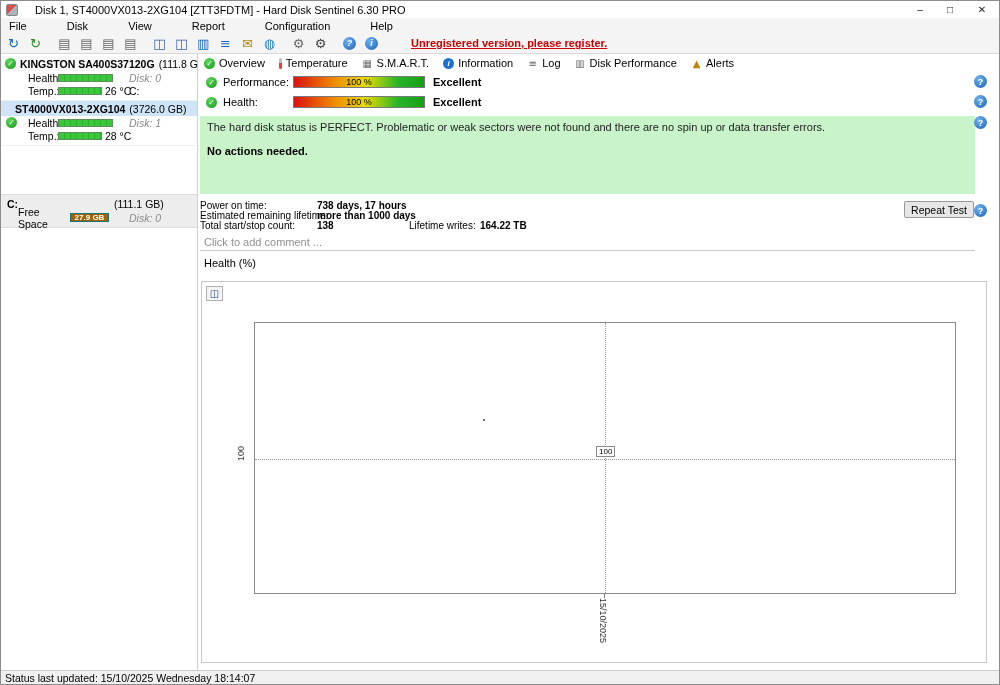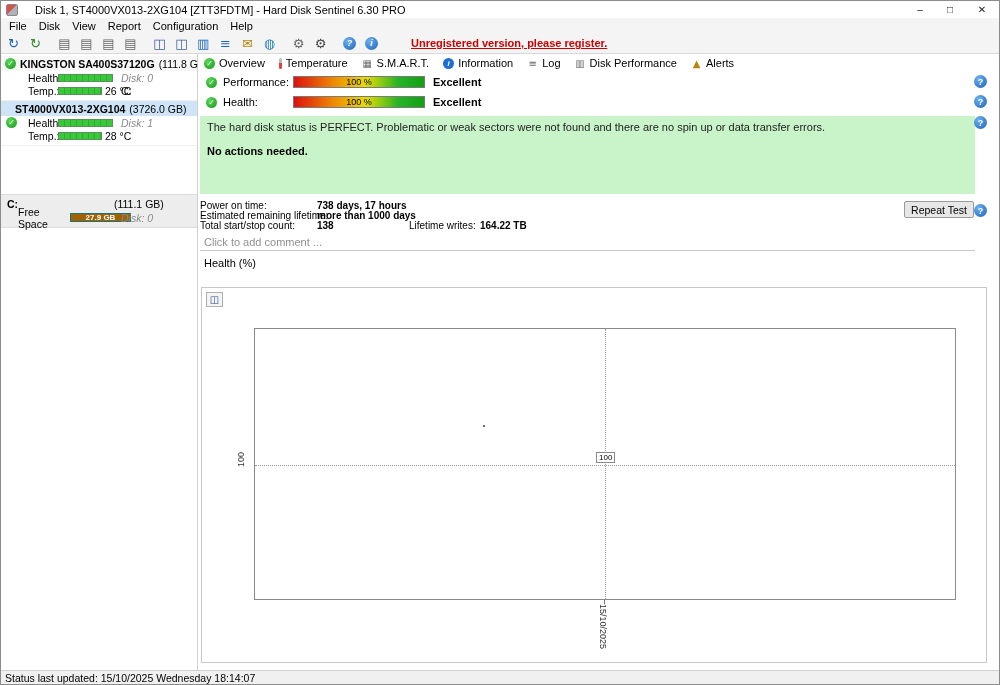--- a/index.html
+++ b/index.html
@@ -14,21 +14,21 @@
   .app-icon { width:12px; height:12px; border-radius:2px;
     background:linear-gradient(135deg,#d95050 48%,#aeb2ba 48%); border:1px solid #888; }
   .title-text { font-size:11px; white-space:nowrap; }
   .win-controls { margin-left:auto; display:flex; height:17px; }
   .wc { width:30px; height:17px; display:flex; align-items:center; justify-content:center;
     font-size:10px; color:#222; }
   .wc-close { width:34px; }
 
   
   .menubar { height:15px; flex:0 0 15px; display:flex; align-items:center;
-    background:#f4f4f4; padding-left:2px; }
+    background:#f4f4f4; padding-left:2px;gap:28px; }
   .menu-item { padding:0 6px; height:100%; display:flex; align-items:center; }
 
   
   .toolbar { height:21px; flex:0 0 21px; display:flex; align-items:center;
     background:#f4f4f4; border-bottom:1px solid #d9d9d9; padding-left:2px; gap:1px; }
   .tbtn { width:21px; height:19px; display:flex; align-items:center; justify-content:center;
     border-radius:2px; }
   .tsep { width:6px; height:19px; }
   .ic { font-family:"DejaVu Sans", sans-serif; font-size:13px; line-height:1; }
   .c-blue { color:#1565c0; } .c-green { color:#2e8b2e; } .c-gray { color:#666; }
@@ -55,34 +55,34 @@
   .row-lbl { width:30px; }
   .check-circle { width:11px; height:11px; border-radius:50%; flex:0 0 11px;
     background:radial-gradient(circle at 35% 30%, #57d657, #1d9a1d); color:#fff;
     font-size:8px; font-weight:bold; display:inline-flex; align-items:center;
     justify-content:center; font-family:"DejaVu Sans",sans-serif; }
   .abs-check { position:absolute; left:5px; top:1px; }
   .sbar { width:55px; height:8px; border:1px solid #5d8f5d;
     background:repeating-linear-gradient(90deg,#39c839 0 5px,#2eae2e 5px 6px); }
   .sbar.temp { width:44px; }
   .temp-val { margin-left:3px; }
-  .col3 { position:absolute; left:120px; }
+  .col3 { position:absolute; left:128px; }
   .disk-no { font-style:italic; color:#8a8a8a; }
   .disk-item { padding-bottom:3px; border-bottom:1px solid #f0f0f0; }
   .side-spacer { height:48px; }
   .part-block { background:#ededed; border-top:1px solid #dcdcdc;
     border-bottom:1px solid #dcdcdc; padding:2px 0 3px 0; }
   .part-header { height:14px; display:flex; align-items:center; padding-left:6px;
     position:relative; }
   .part-name { font-weight:bold; }
   .part-size { position:absolute; left:113px; }
   .part-row { height:13px; display:flex; align-items:center; padding-left:17px;
     position:relative; }
   .free-lbl { width:52px; }
-  .sbar.free { width:61px; height:9px; border:1px solid #15776f; background:#a16207;
+  .sbar.free { width:39px; height:9px; border:1px solid #15776f; background:#a16207;
     display:flex; align-items:center; justify-content:center; }
   .free-text { color:#fff; font-size:8px; font-weight:bold; font-style:normal; }
 
   
   .content { flex:1; position:relative; display:flex; flex-direction:column;
     background:#fff; min-width:0; }
   .tabbar { height:18px; flex:0 0 18px; display:flex; align-items:center; gap:14px;
     padding-left:6px; }
   .tab { display:flex; align-items:center; gap:4px; }
   .tab-ic { width:11px; display:inline-flex; align-items:center; justify-content:center;
@@ -112,21 +112,21 @@
   .stat-lbl { width:117px; flex:0 0 117px; }
   .stat-val { font-weight:bold; }
   .stat-val.w68 { width:68px; flex:0 0 68px; }
   .stat-lbl2 { width:95px; flex:0 0 95px;padding-left:24px; }
   .repeat-btn { position:absolute; top:0; right:25px; width:70px; height:17px;
     background:#e7e7e7; border:1px solid #9a9a9a; border-radius:2px; font-size:10.5px;
     font-family:"Liberation Sans",sans-serif; }
 
   .comment-field { margin:3px 24px 0 2px; height:15px; color:#909090;
     border-bottom:1px solid #c6c6c6; padding-left:4px; }
-  .chart-title { margin:6px 0 17px 6px; flex:0 0 13px; }
+  .chart-title { margin:6px 0 11px 6px; flex:0 0 13px; }
 
   .chart-panel { flex:1; margin:0 12px 7px 3px; border:1px solid #c8c8c8;
     position:relative; background:#fff; }
   .chart-save { position:absolute; left:4px; top:4px; width:17px; height:15px;
     border:1px solid #b0b0b0; background:#f4f4f4; display:flex; align-items:center;
     justify-content:center; padding:0; }
   .floppy { font-family:"DejaVu Sans",sans-serif; font-size:10px; color:#2a4f8f;
     line-height:1; }
   .plot { position:absolute; left:52px; top:40px; width:702px; height:272px;
     border:1px solid #8a8a8a; }

